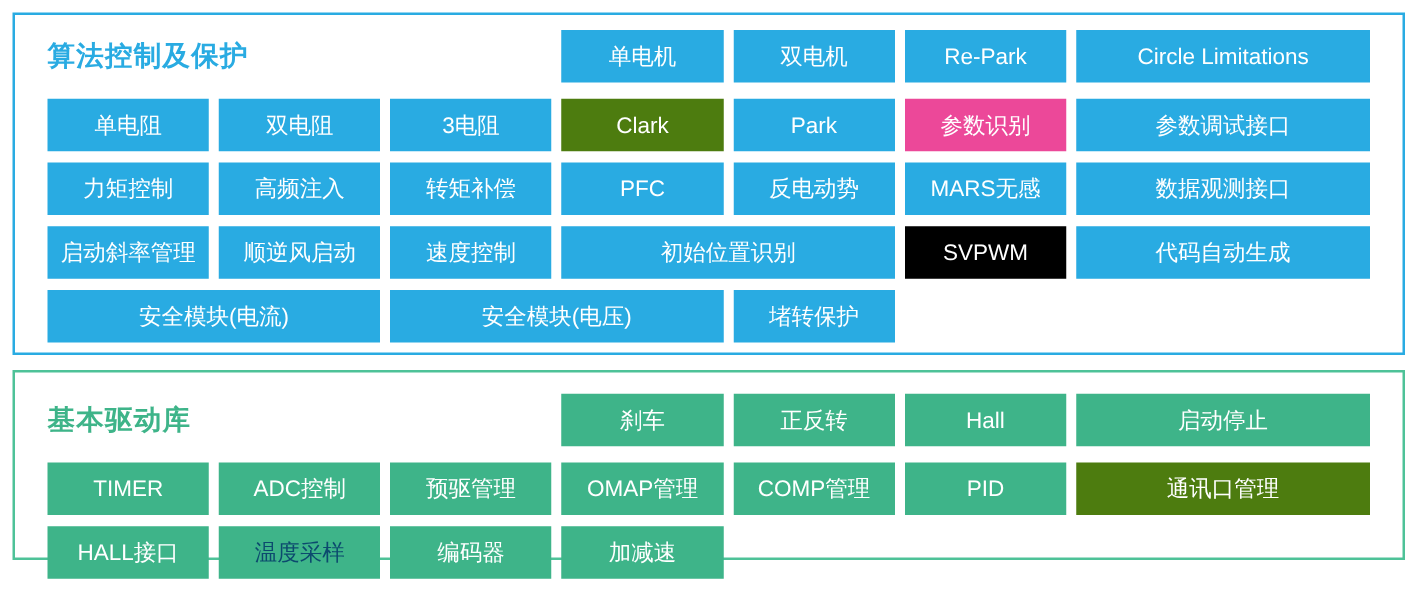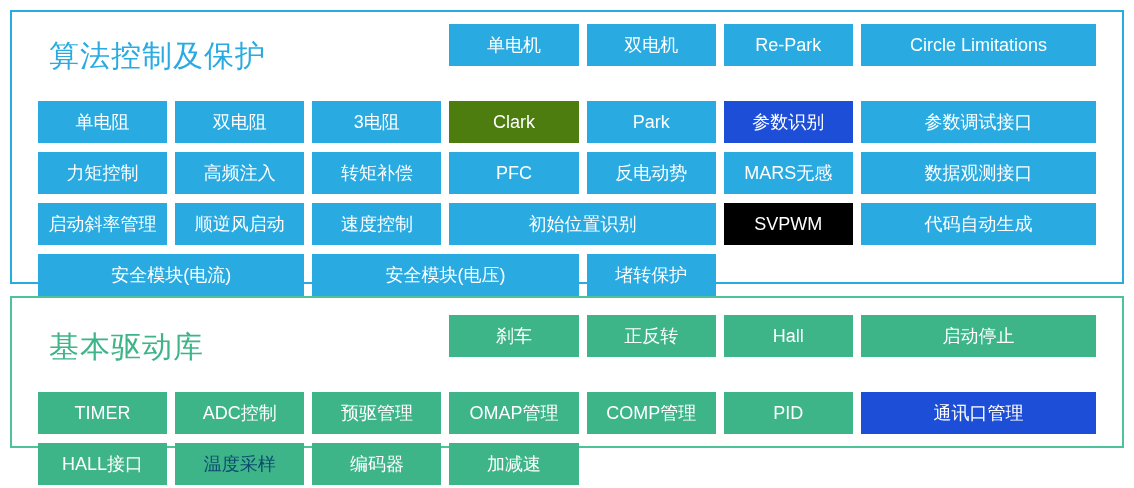--- a/index.html
+++ b/index.html
@@ -24,25 +24,25 @@
   .panel-green { top: 296px; height: 152px; padding-top: 17px; }
   .row {
     display: grid;
     grid-template-columns: repeat(6, 1fr) 1.82fr;
     column-gap: 8px;
     margin-bottom: 9px;
   }
   .row.header-row { margin-bottom: 13px; }
   .panel-title {
     grid-column: 1 / span 3;
-    margin: 11px;
+    margin: 0;
     display: flex;
     align-items: center;
-    font-size: 30px;
-    font-weight: normal;
+    font-size: 22px;
+    font-weight: bold;
     letter-spacing: 1px;
     line-height: 42px;
     white-space: nowrap;
   }
   .tile {
     height: 42px;
     display: flex;
     align-items: center;
     justify-content: center;
     color: #ffffff;
@@ -62,21 +62,21 @@
         <div class="tile" style="background: rgb(41, 171, 226); color: rgb(255, 255, 255);">双电机</div>
         <div class="tile" style="background: rgb(41, 171, 226); color: rgb(255, 255, 255);">Re-Park</div>
         <div class="tile" style="background: rgb(41, 171, 226); color: rgb(255, 255, 255);">Circle Limitations</div>
       </div>
       <div class="row">
         <div class="tile" style="background: rgb(41, 171, 226); color: rgb(255, 255, 255);">单电阻</div>
         <div class="tile" style="background: rgb(41, 171, 226); color: rgb(255, 255, 255);">双电阻</div>
         <div class="tile" style="background: rgb(41, 171, 226); color: rgb(255, 255, 255);">3电阻</div>
         <div class="tile" style="background: #4d7c0f; color: rgb(255, 255, 255);">Clark</div>
         <div class="tile" style="background: rgb(41, 171, 226); color: rgb(255, 255, 255);">Park</div>
-        <div class="tile" style="background: #1d4ed8; color: rgb(255, 255, 255);">参数识别</div>
+        <div class="tile" style="background: #ec4899; color: rgb(255, 255, 255);">参数识别</div>
         <div class="tile" style="background: rgb(41, 171, 226); color: rgb(255, 255, 255);">参数调试接口</div>
       </div>
       <div class="row">
         <div class="tile" style="background: rgb(41, 171, 226); color: rgb(255, 255, 255);">力矩控制</div>
         <div class="tile" style="background: rgb(41, 171, 226); color: rgb(255, 255, 255);">高频注入</div>
         <div class="tile" style="background: rgb(41, 171, 226); color: rgb(255, 255, 255);">转矩补偿</div>
         <div class="tile" style="background: rgb(41, 171, 226); color: rgb(255, 255, 255);">PFC</div>
         <div class="tile" style="background: rgb(41, 171, 226); color: rgb(255, 255, 255);">反电动势</div>
         <div class="tile" style="background: rgb(41, 171, 226); color: rgb(255, 255, 255);">MARS无感</div>
         <div class="tile" style="background: rgb(41, 171, 226); color: rgb(255, 255, 255);">数据观测接口</div>
@@ -103,21 +103,21 @@
         <div class="tile" style="background: rgb(62, 180, 137); color: rgb(255, 255, 255);">Hall</div>
         <div class="tile" style="background: rgb(62, 180, 137); color: rgb(255, 255, 255);">启动停止</div>
       </div>
       <div class="row">
         <div class="tile" style="background: rgb(62, 180, 137); color: rgb(255, 255, 255);">TIMER</div>
         <div class="tile" style="background: rgb(62, 180, 137); color: rgb(255, 255, 255);">ADC控制</div>
         <div class="tile" style="background: rgb(62, 180, 137); color: rgb(255, 255, 255);">预驱管理</div>
         <div class="tile" style="background: rgb(62, 180, 137); color: rgb(255, 255, 255);">OMAP管理</div>
         <div class="tile" style="background: rgb(62, 180, 137); color: rgb(255, 255, 255);">COMP管理</div>
         <div class="tile" style="background: rgb(62, 180, 137); color: rgb(255, 255, 255);">PID</div>
-        <div class="tile" style="background: #1d4ed8; color: rgb(255, 255, 255);">通讯口管理</div>
+        <div class="tile" style="background: #4d7c0f; color: rgb(255, 255, 255);">通讯口管理</div>
       </div>
       <div class="row">
         <div class="tile" style="background: rgb(62, 180, 137); color: rgb(255, 255, 255);">HALL接口</div>
         <div class="tile" style="background: rgb(62, 180, 137); color: #0c4a6e;">温度采样</div>
         <div class="tile" style="background: rgb(62, 180, 137); color: rgb(255, 255, 255);">编码器</div>
         <div class="tile" style="background: rgb(62, 180, 137); color: rgb(255, 255, 255);">加减速</div>
       </div>
     </section>
 </div>
 

